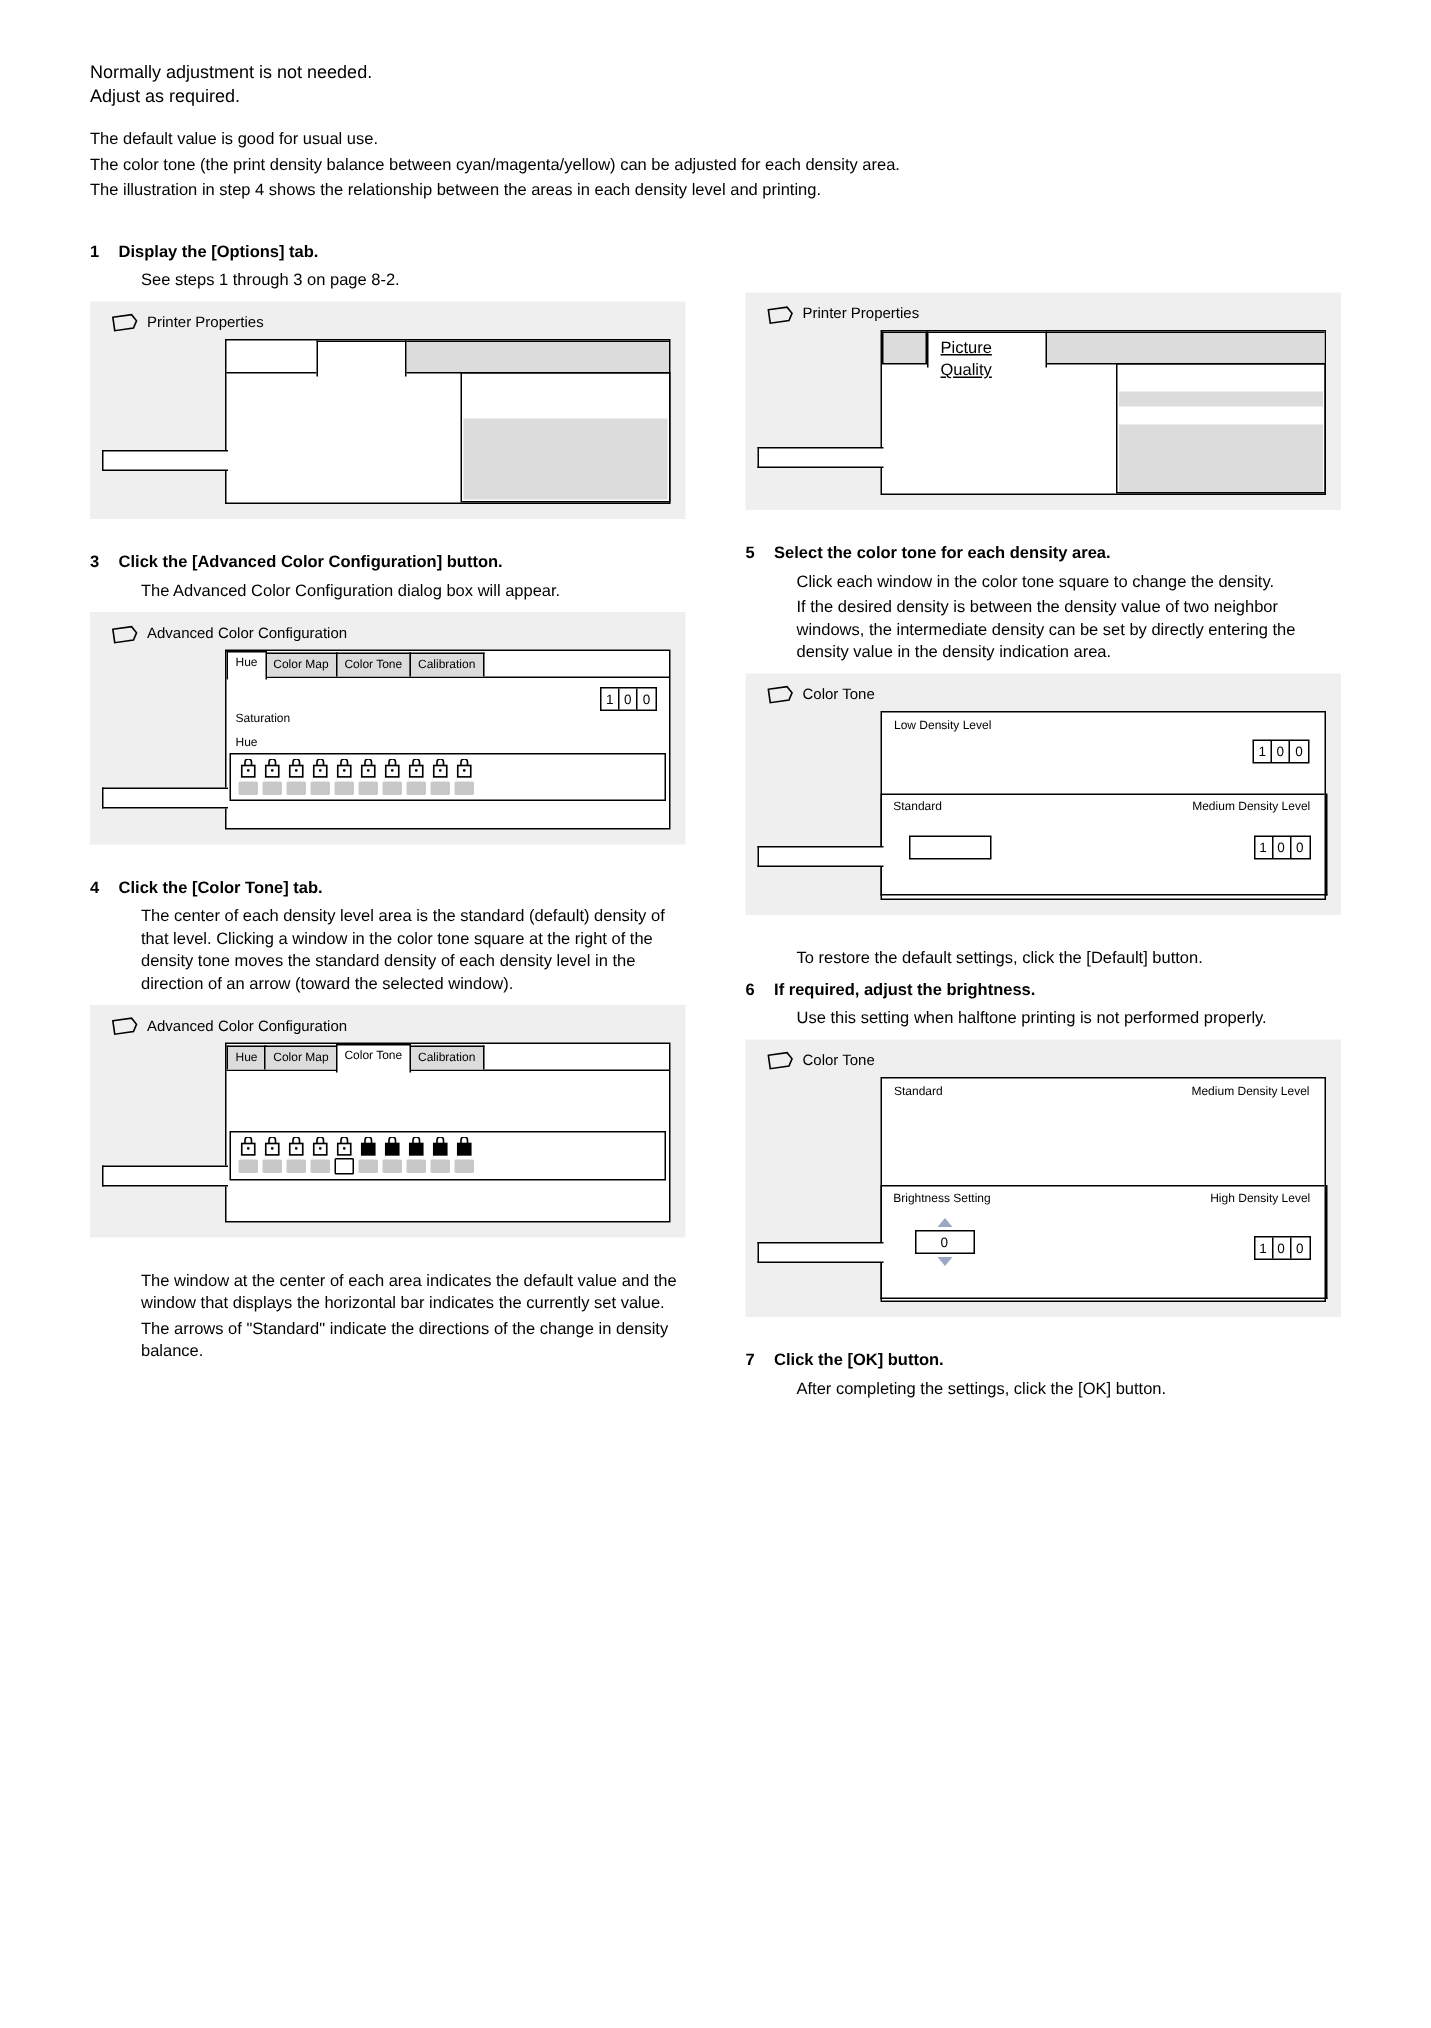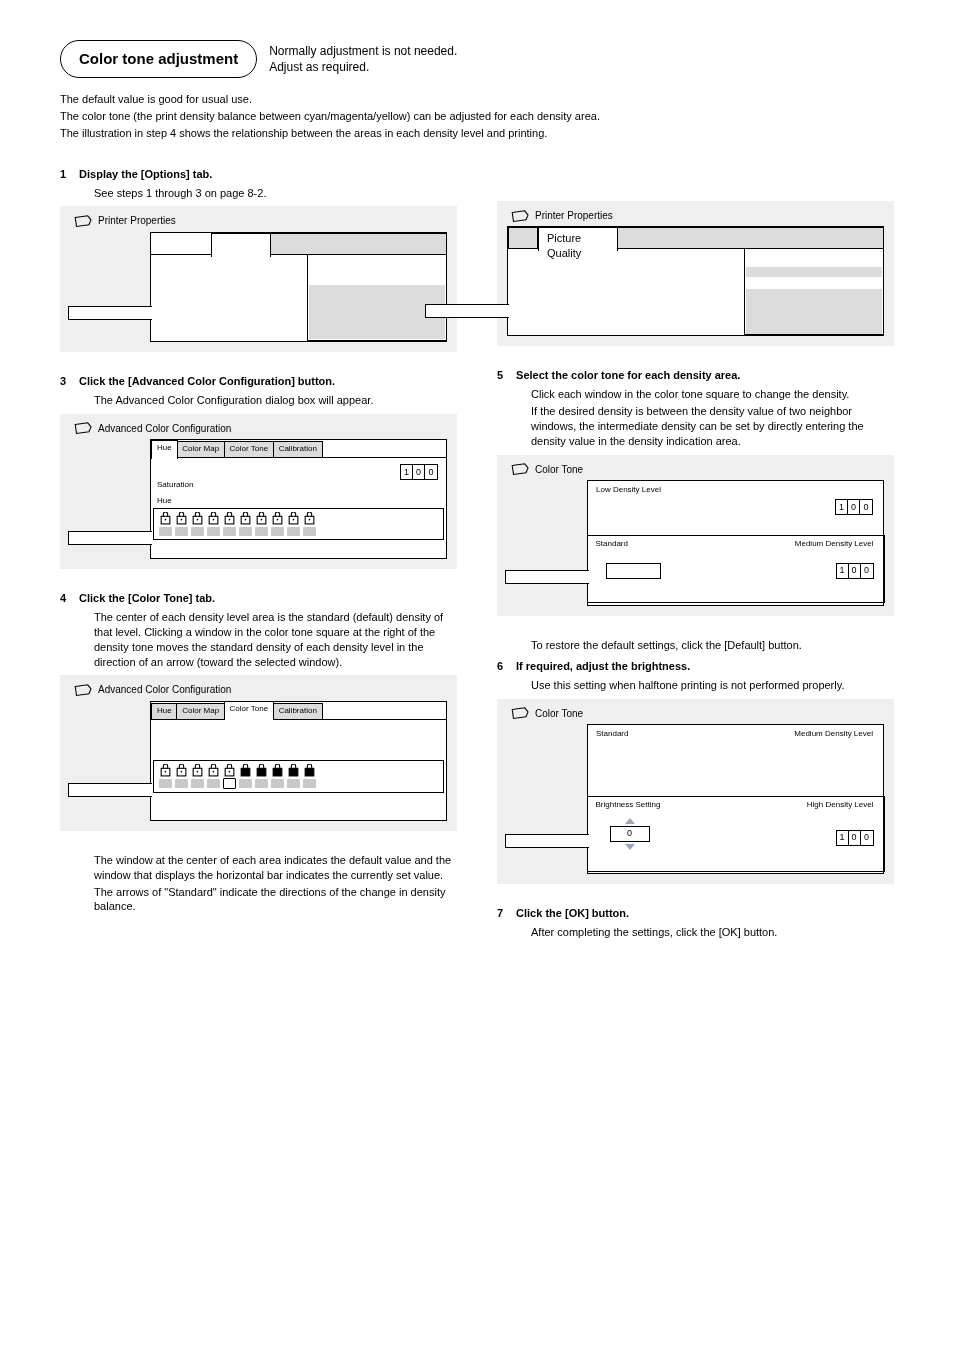--- a/index.html
+++ b/index.html
@@ -55,21 +55,20 @@
 .spin .arrow.up { border-bottom: 6px solid #9aa6c2; }
 .spin .arrow.down { border-top: 6px solid #9aa6c2; margin-top: 2px; }
 .spin .box { border: 1.5px solid #000; height: 16px; display: flex; align-items: center; justify-content: center; font-size: 9px; margin: 2px 0; }
 .left-arm { position: absolute; border: 1.5px solid #000; border-right: none; background: #fff; height: 14px; }
 .section-gap { height: 34px; }
 </style>
 </head>
 <body>
 
 <div class="topbar">
-  <div class="pill">Color tone adjustment</div>
   <div class="smallnote">Normally adjustment is not needed.
 Adjust as required.</div>
 </div>
 
 <div class="intro">
   <p>The default value is good for usual use.</p>
   <p>The color tone (the print density balance between cyan/magenta/yellow) can be adjusted for each density area.</p>
   <p>The illustration in step 4 shows the relationship between the areas in each density level and printing.</p>
 </div>
 
@@ -359,21 +358,21 @@
     <div class="section-gap"></div>
     <div class="panel s1">
       <div class="panel-caption">
         <span class="tag">
             <svg viewBox="0 0 20 12">
               <path d="M2 1 L16 1 L19 6 L16 11 L2 11 Z" fill="none" stroke="#000" stroke-width="1.2"></path>
             </svg>
           </span>
         <span>Printer Properties</span>
       </div>
-      <div style="position:relative; ">
+      <div style="position:relative; margin-left:80px;text-decoration:underline;">
         <div class="screen" style="height:110px;">
           <div style="display:flex; height:22px; border-bottom:1.5px solid #000;">
             <div style="flex:0 0 30px; border:1.5px solid #000; border-bottom:none; background:#dcdcdc;"></div>
             <div class="tab active" style="flex:0 0 80px;">Picture Quality</div>
             <div style="flex:1; background:#dcdcdc; border-top:1.5px solid #000;"></div>
           </div>
           <div style="position:relative; height:86px;">
             <div style="position:absolute; right:-1px; top:-1px; width:140px; height:87px; border:1.5px solid #000;"></div>
             <div style="position:absolute; right:1px; top:18px; width:136px; height:10px; background:#dcdcdc;"></div>
             <div style="position:absolute; right:1px; top:40px; width:136px; height:45px; background:#dcdcdc;"></div>

